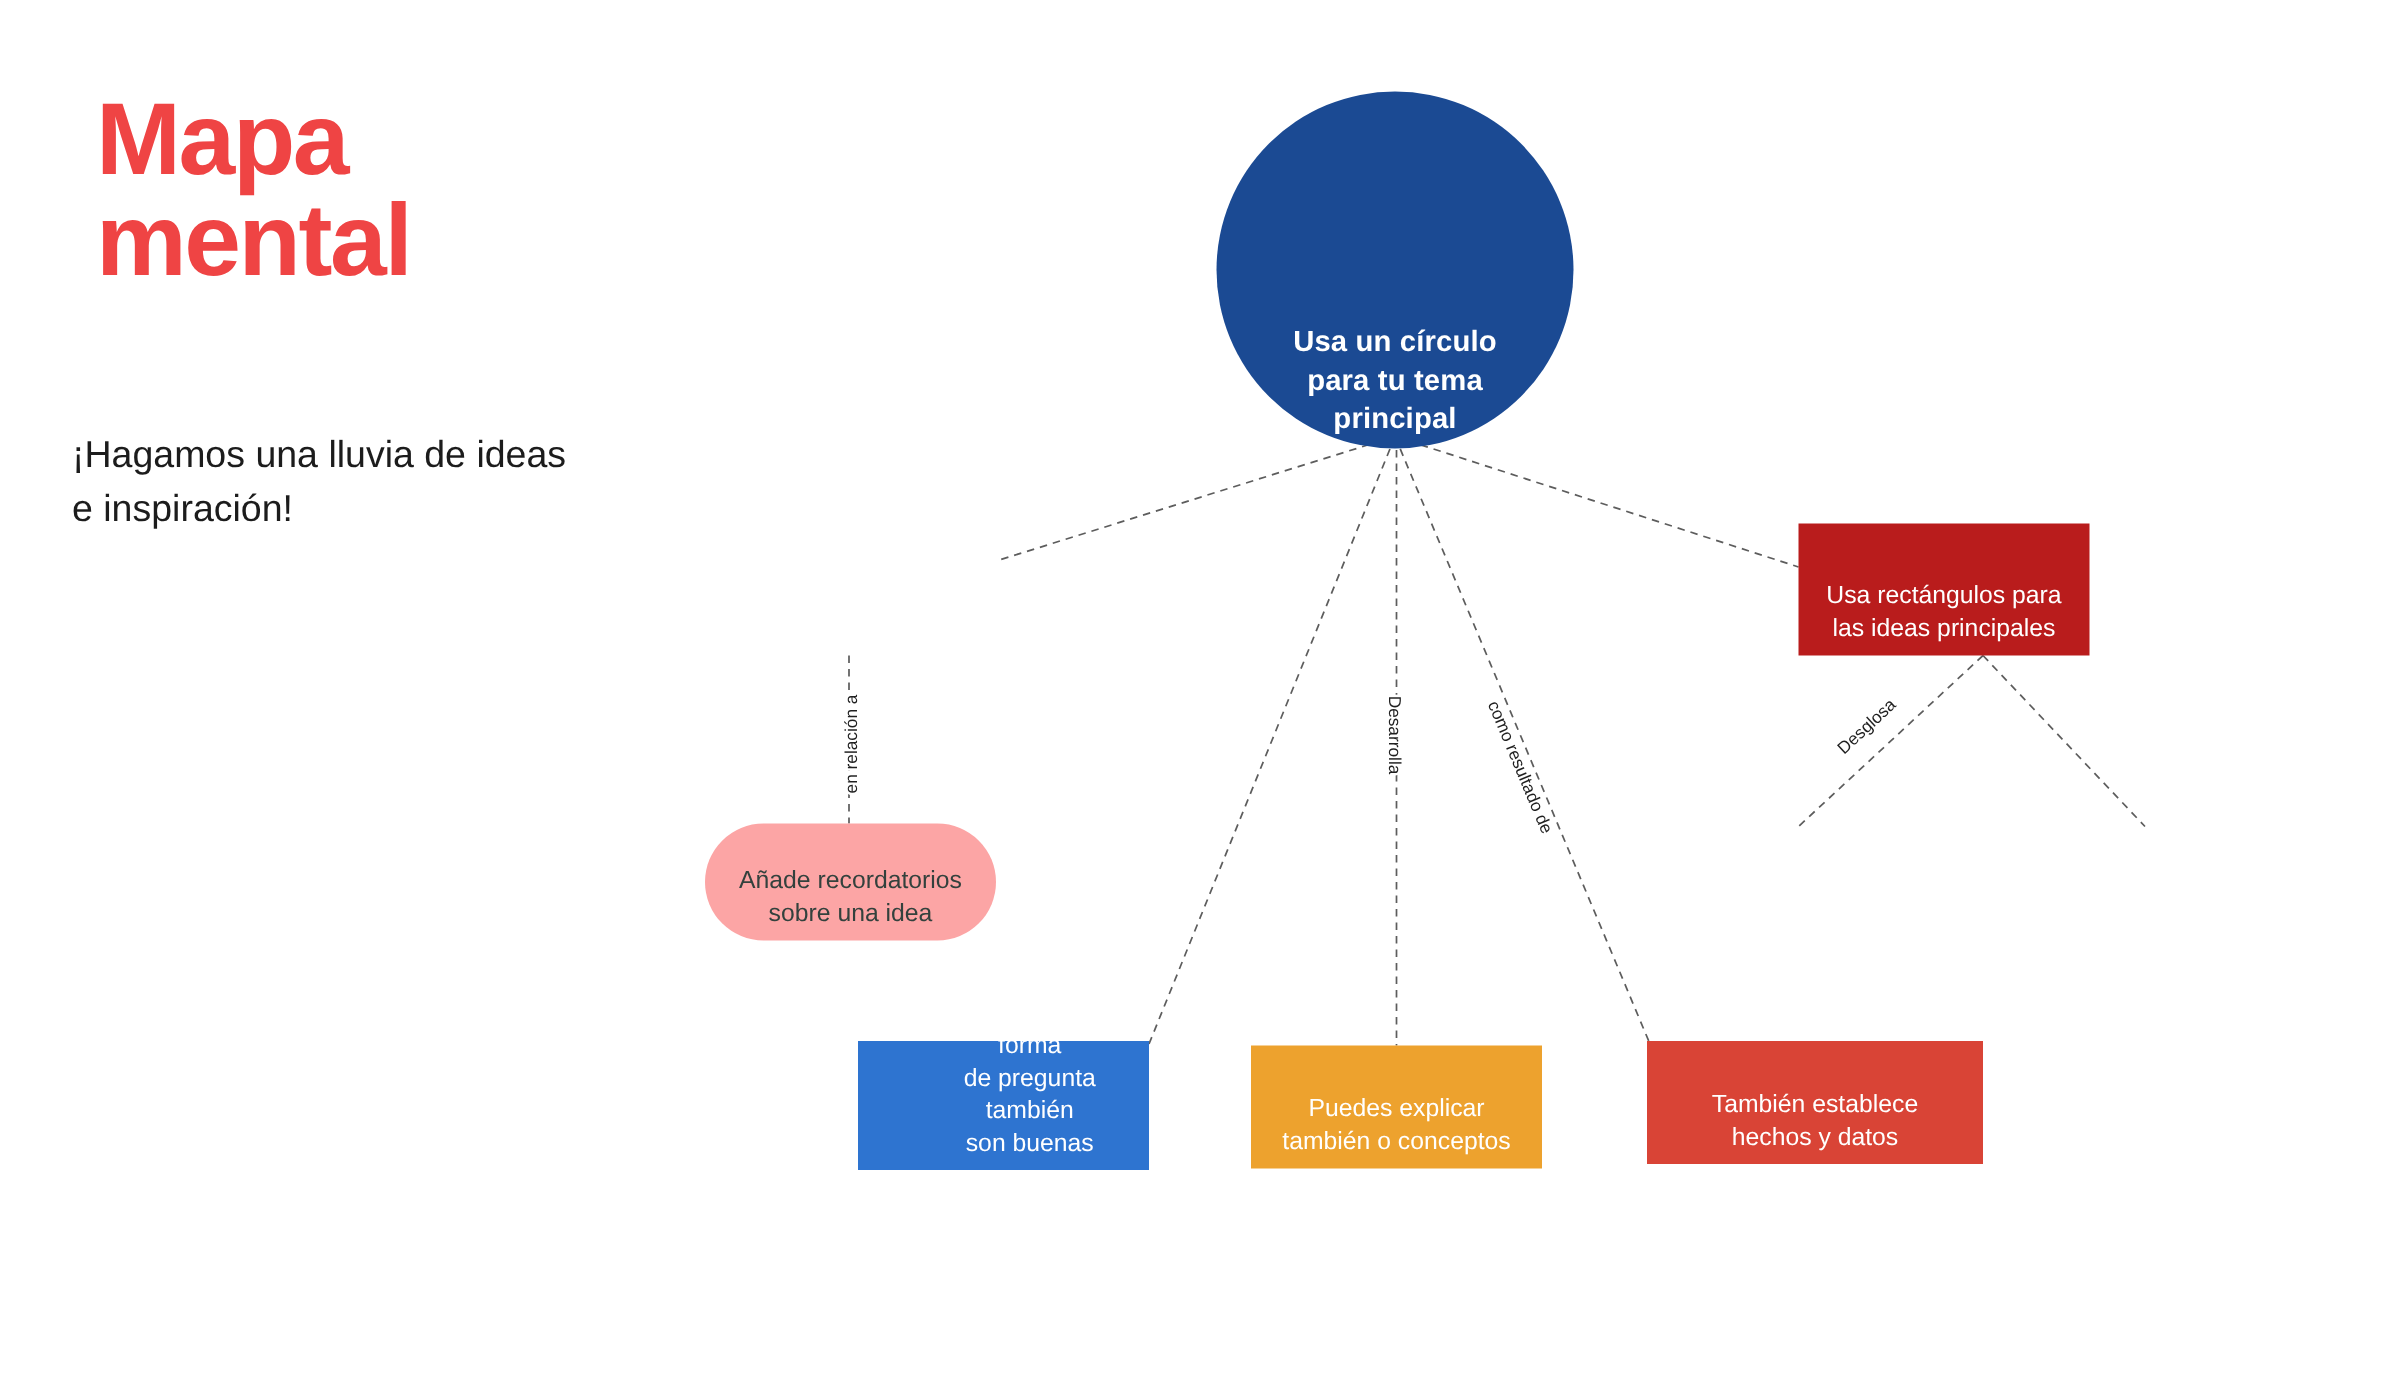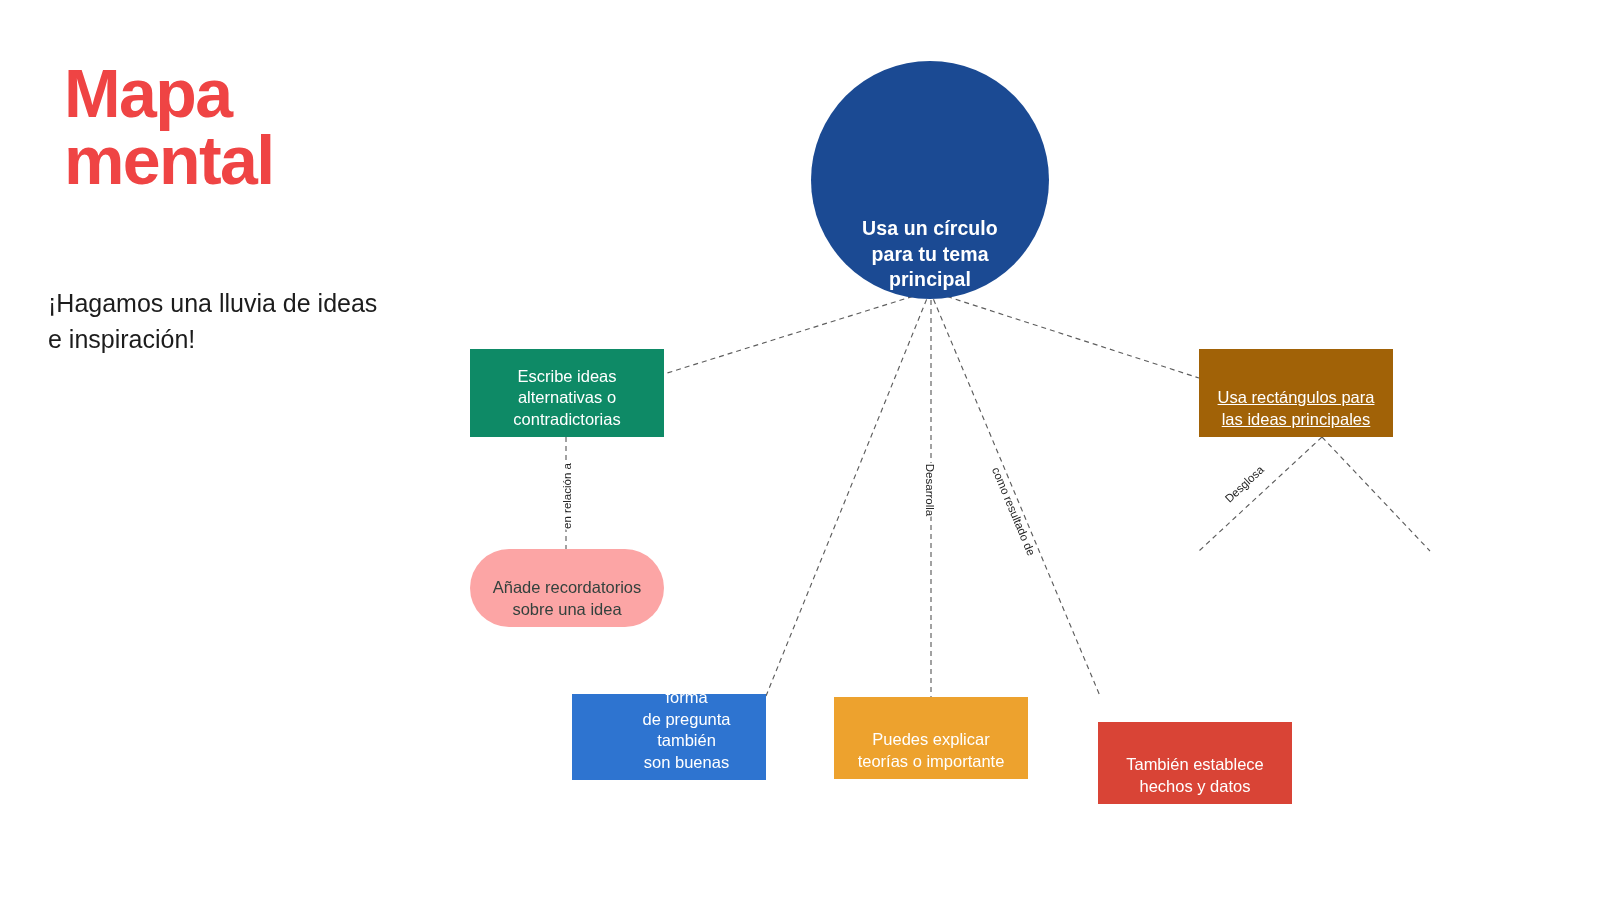--- a/index.html
+++ b/index.html
@@ -98,21 +98,21 @@
   .node.rect {
     border-radius: 0;
     color: #ffffff;
     font-size: 16.5px;
   }
   .node.pill {
     border-radius: 999px;
     font-size: 16.5px;
   }
   .node.green   { background: #0E8A66; }
-  .node.magenta { background: #a16207; text-decoration: underline; }
+  .node.magenta { background: #b91c1c; }
   .node.blue    { background: #2E74D0; padding-left: 47px; }
   .node.orange  { background: #EDA22E; }
   .node.red     { background: #D94436; }
   .node.mint    { background: #fca5a5; color: #33413d; }
   .node.pink    { background: #F7D6F0; color: #3f3340; }
 </style>
 </head>
 <body>
 
 <div id="canvas">
@@ -157,43 +157,38 @@
       <text class="edge-label" x="0" y="0" text-anchor="middle" stroke="#ffffff" stroke-width="3.2" paint-order="stroke">Desglosa</text>
     </g>
   </svg>
 
   <div class="node root" style="left:811px; top:61px; width:238px; height:238px;">
     <span class="node-label">Usa un círculo
 para tu tema
 principal</span>
   </div>
 
-  <div class="node rect green" style="left:470px; top:349px; width:194px; height:88px;">
-    <span class="node-label">Escribe ideas
-alternativas o
-contradictorias</span>
-  </div>
 
   <div class="node pill mint" style="left:470px; top:549px; width:194px; height:78px;">
     <span class="node-label">Añade recordatorios
 sobre una idea</span>
   </div>
 
   <div class="node rect blue" style="left:572px; top:694px; width:194px; height:86px;">
     <span class="node-label">Las ideas en forma
 de pregunta también
 son buenas</span>
   </div>
 
   <div class="node rect orange" style="left:834px; top:697px; width:194px; height:82px;">
     <span class="node-label">Puedes explicar
-teorías o importante</span>
+también o conceptos</span>
   </div>
 
-  <div class="node rect red" style="left:1098px; top:722px; width:194px; height:82px;">
+  <div class="node rect red" style="left:1098px; top:694px; width:224px; height:82px;">
     <span class="node-label">También establece
 hechos y datos</span>
   </div>
 
   <div class="node rect magenta" style="left:1199px; top:349px; width:194px; height:88px;">
     <span class="node-label">Usa rectángulos para
 las ideas principales</span>
   </div>
 
 

